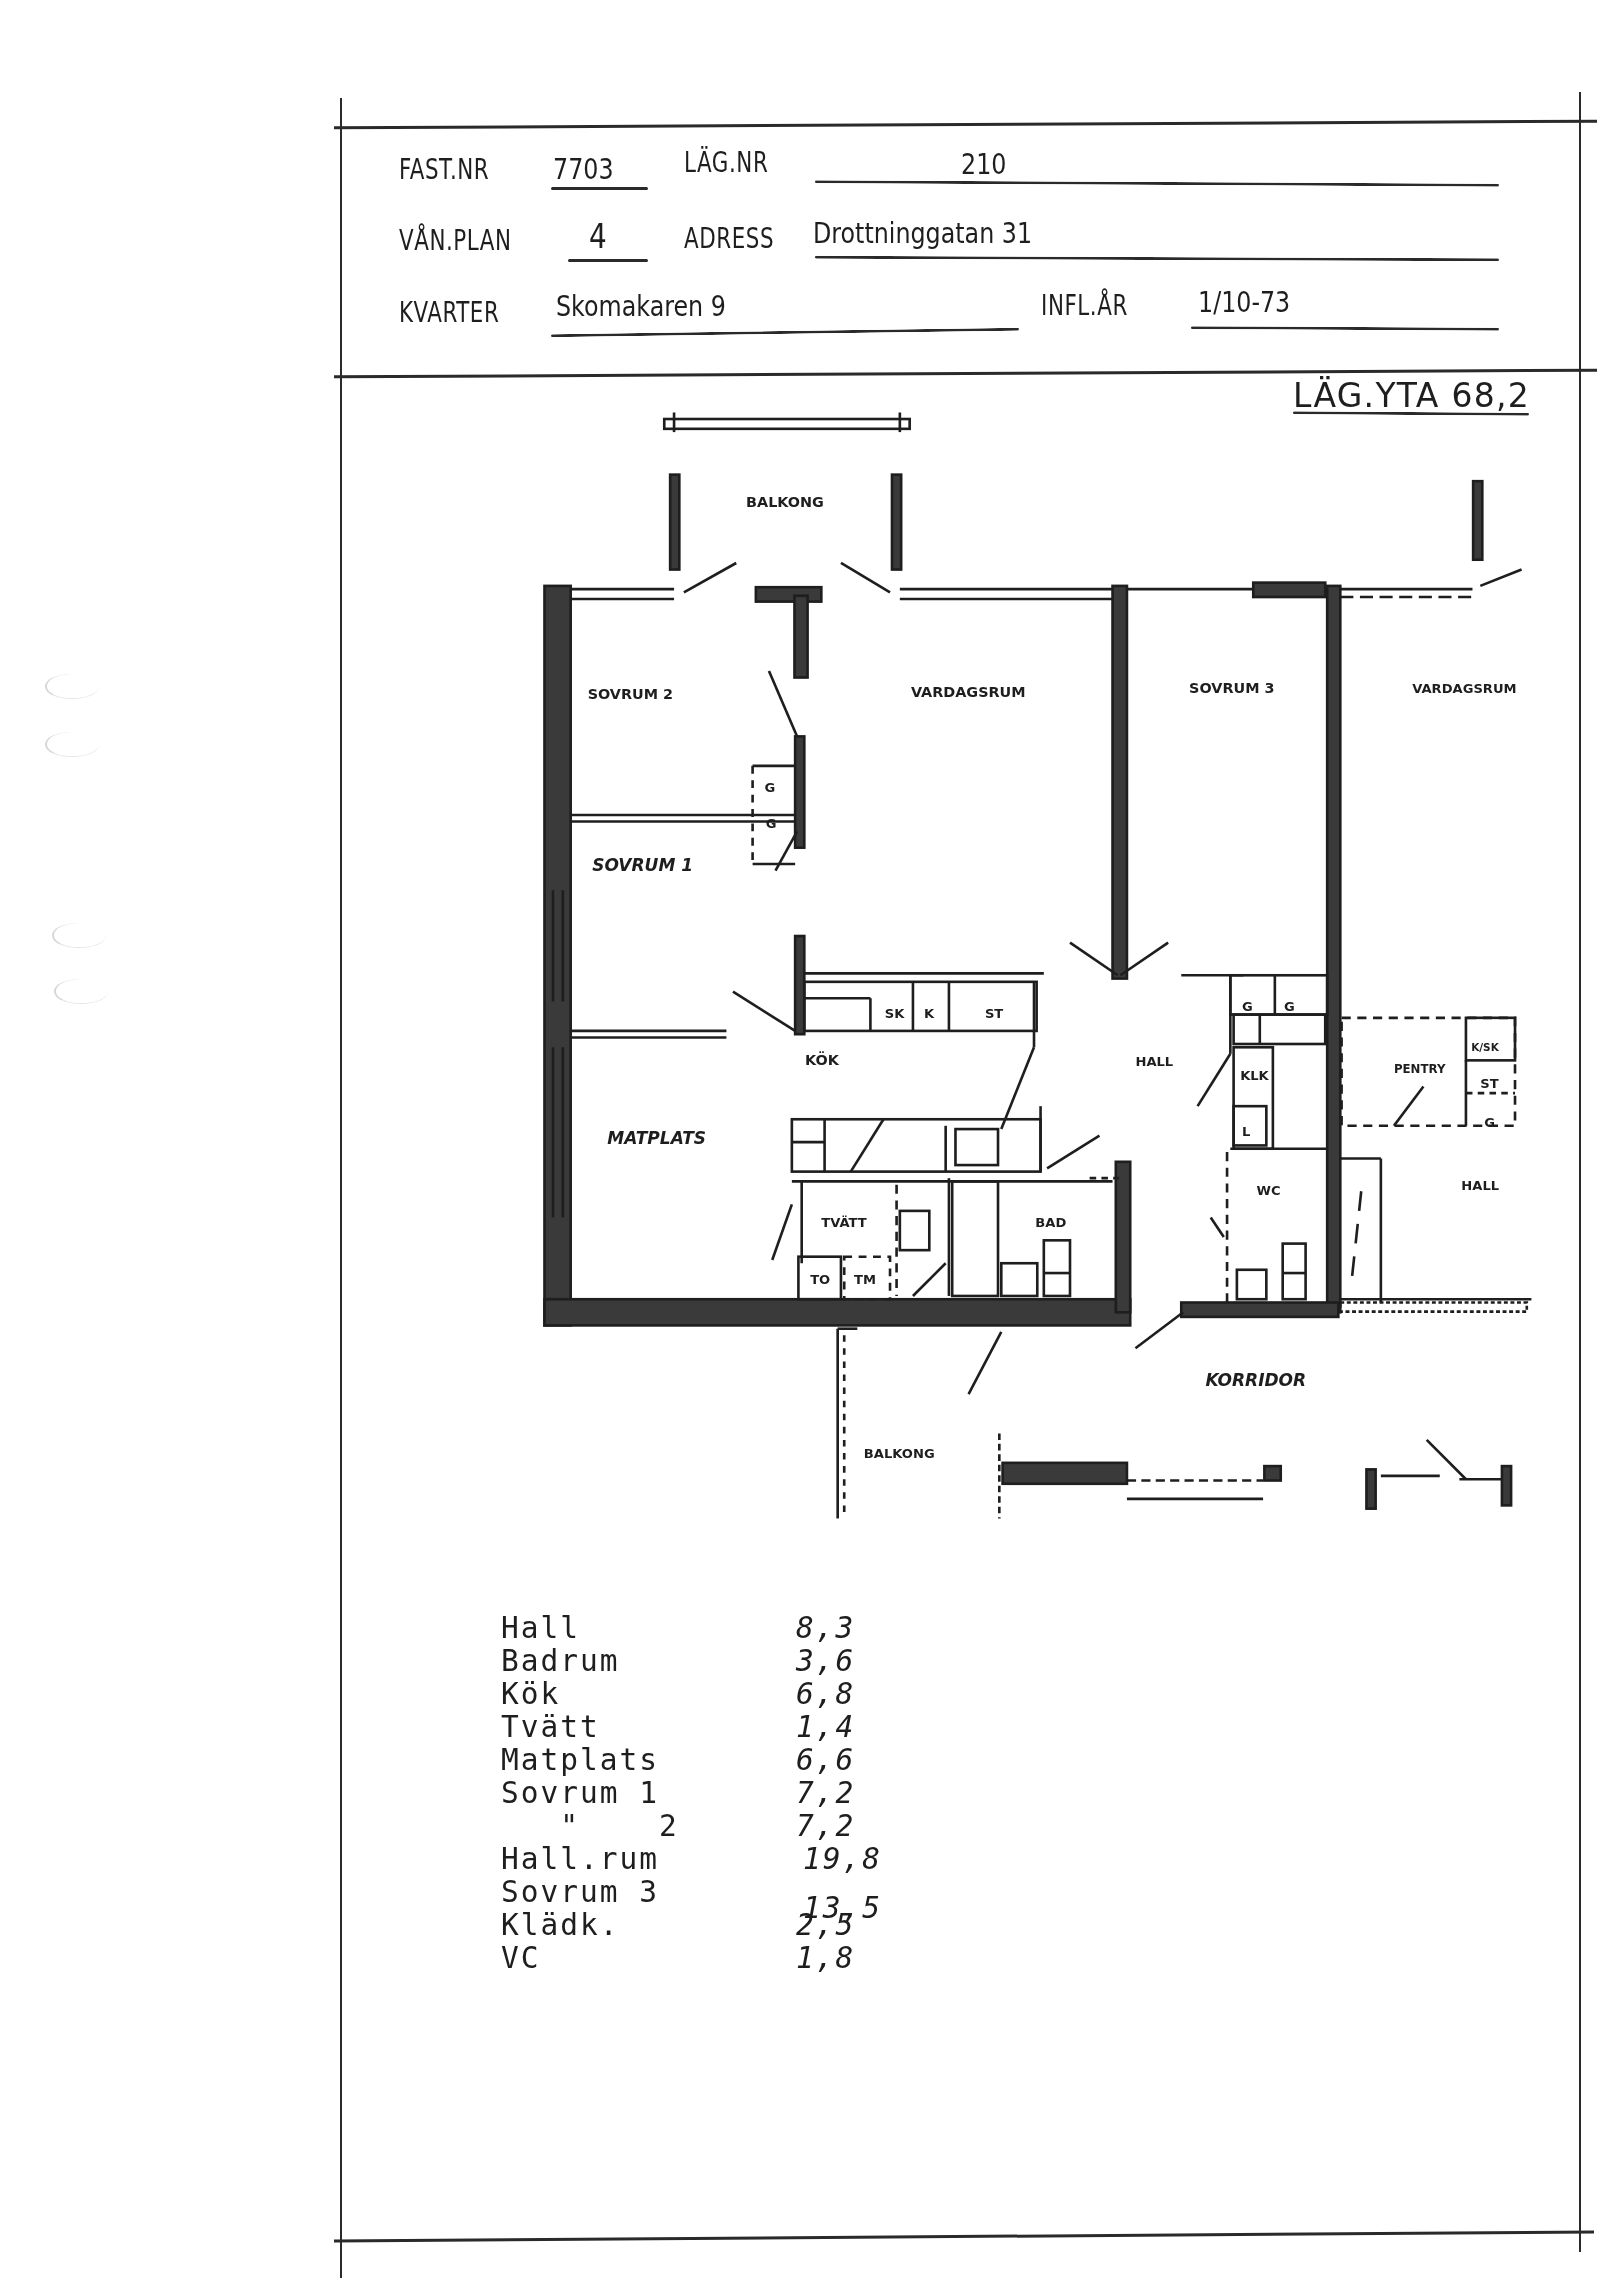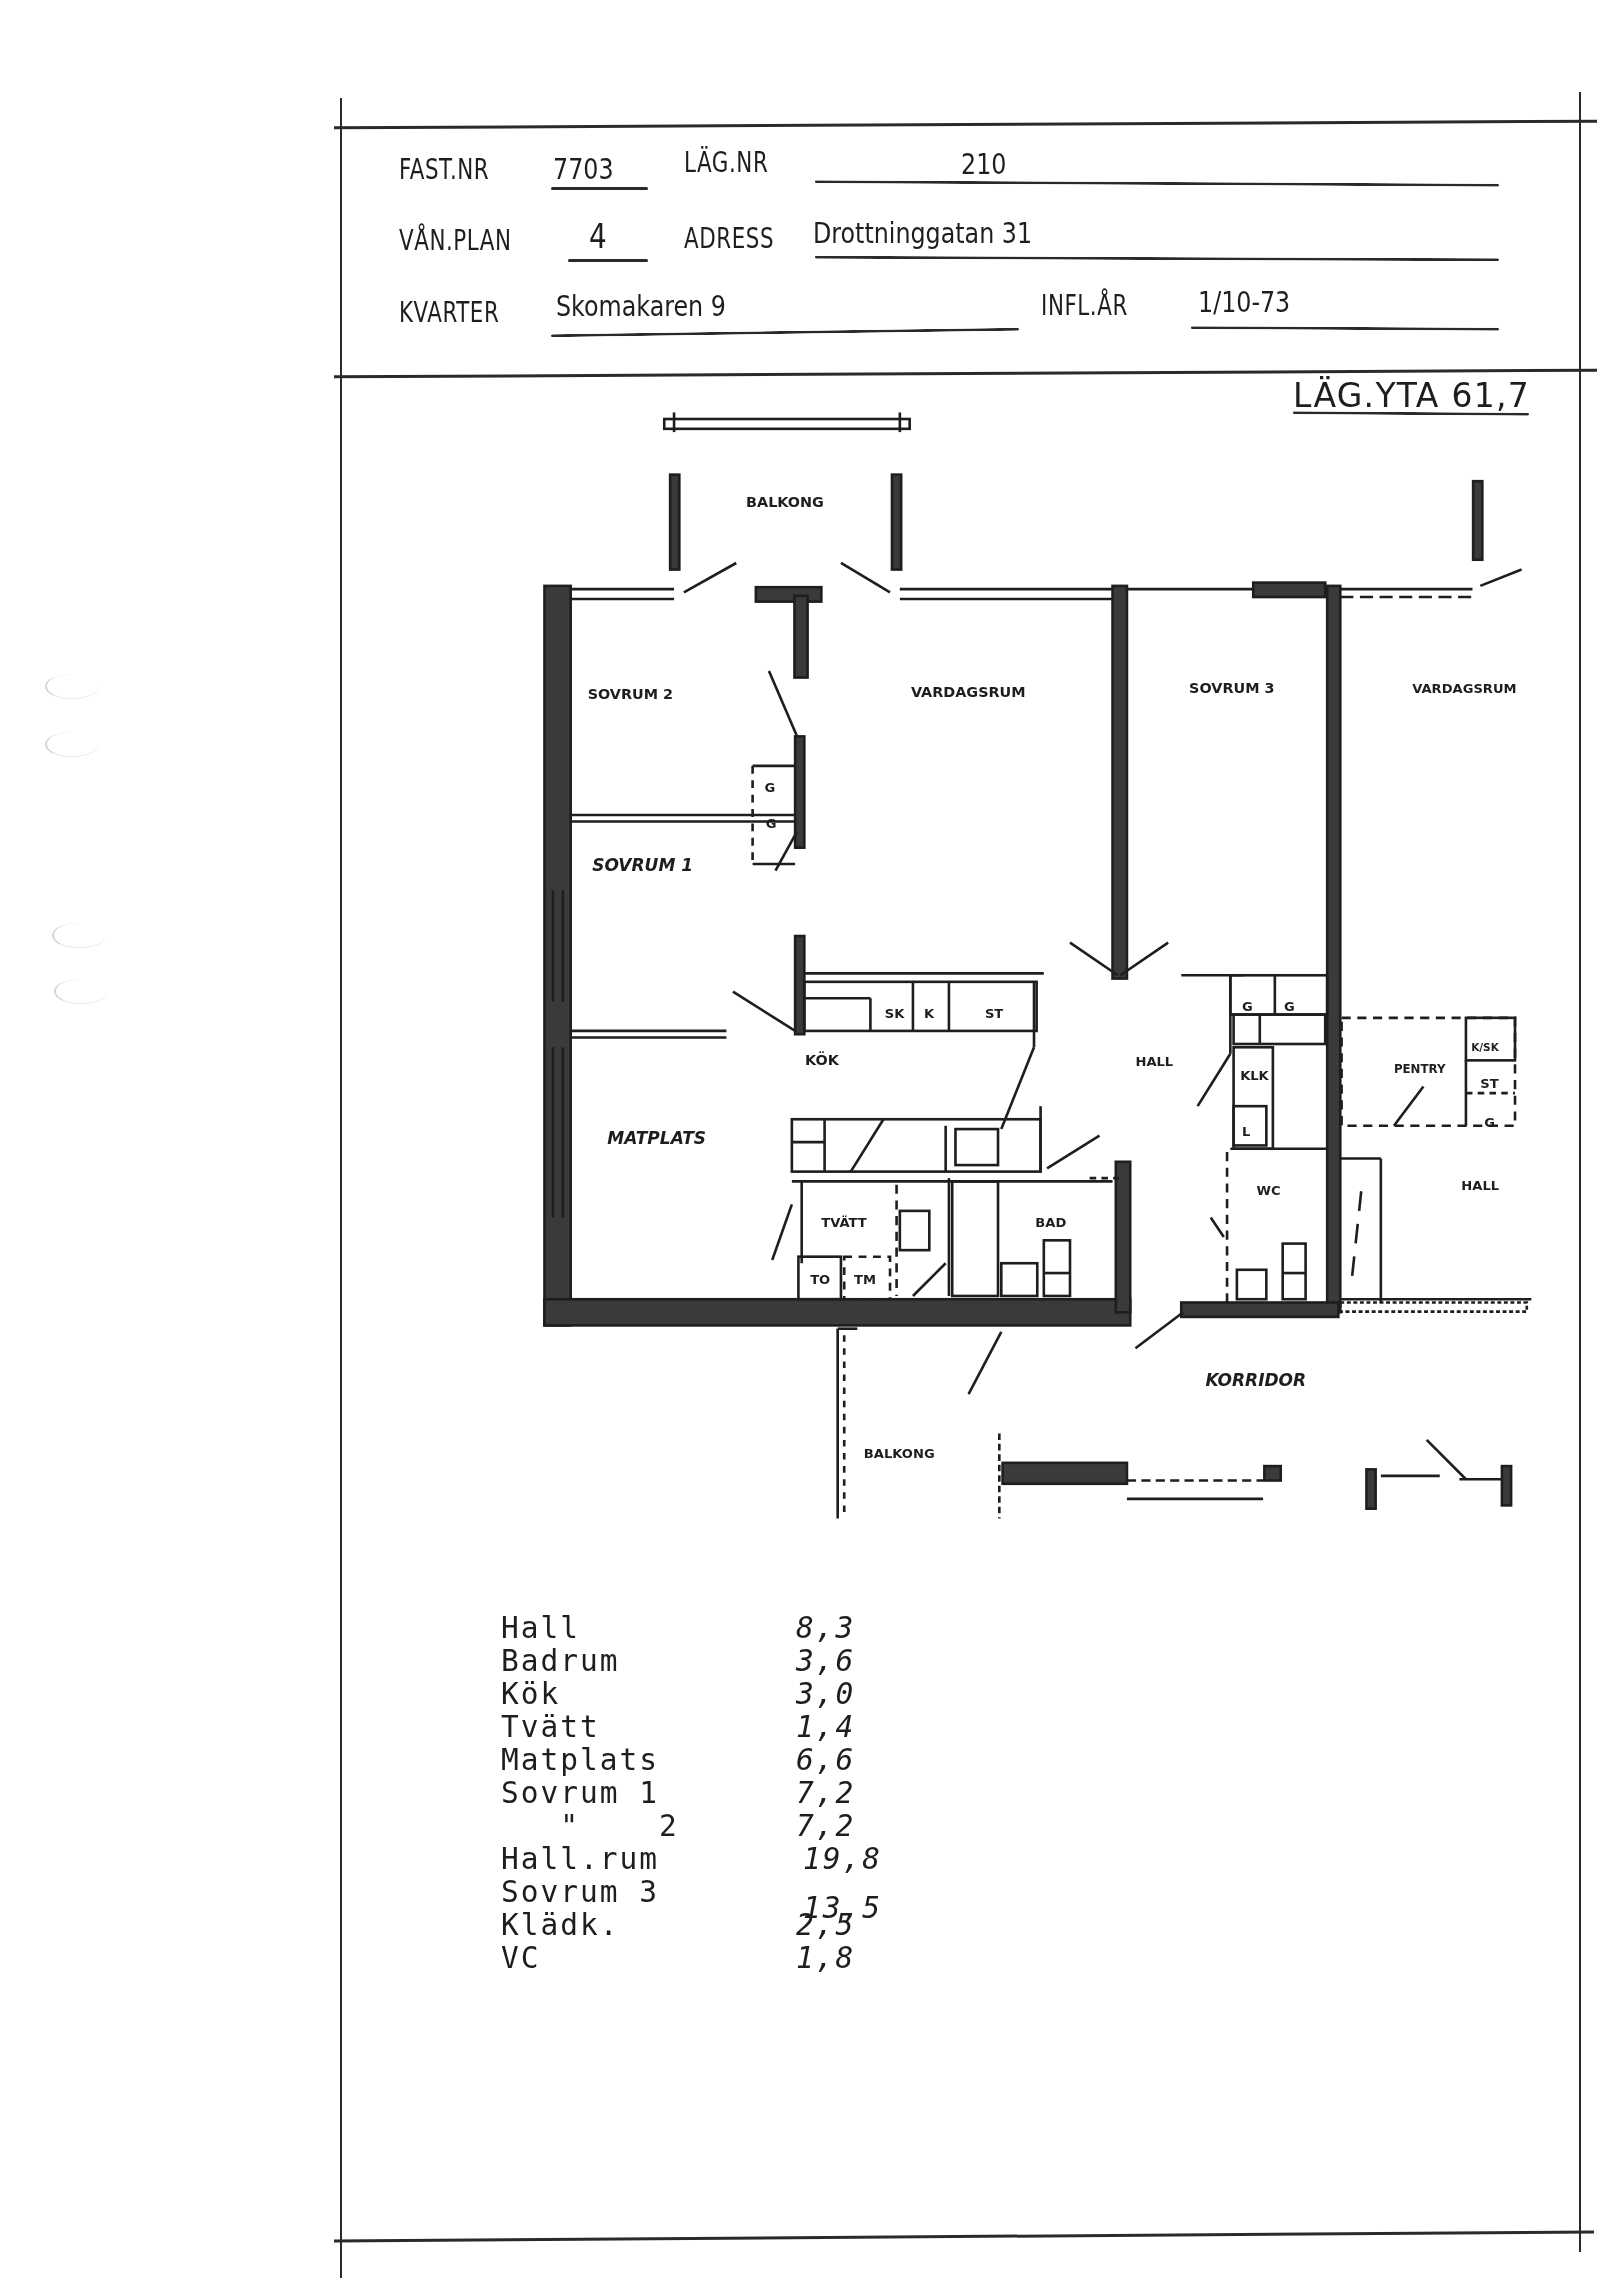--- a/index.html
+++ b/index.html
@@ -53,21 +53,21 @@
   <span class="field-value" style="left:556px; top:289px;">Skomakaren 9</span>
   <div class="underline" style="left:551px; top:331px; width:468px; transform:rotate(-0.8deg);"></div>
 
   <span class="field-label" style="left:1041px; top:288px;">INFL.ÅR</span>
   <span class="field-value" style="left:1198px; top:285px;">1/10-73</span>
   <div class="underline" style="left:1191px; top:327px; width:308px; transform:rotate(0.3deg);"></div>
 </div>
 
 <span class="yta" style="left:1293px; top:376px;">
   <span>LÄG.YTA</span>
-  <span>61,7</span>
+  <span>68,2</span>
 </span>
 <div class="underline" style="left:1293px; top:412px; width:236px; transform:rotate(0.4deg);"></div>
 
 <svg class="abs" style="left:0; top:0;" width="1623" height="1571" viewBox="0 0 2480 2400">
   <g fill="#3a3a3a" stroke="#1e1e1e" stroke-width="4">
 
     <rect x="832" y="895" width="40" height="1130"></rect>
 
     <rect x="832" y="1985" width="895" height="40"></rect>
     <rect x="1705" y="1775" width="22" height="230"></rect>
@@ -253,21 +253,21 @@
   <div class="area-row">
     <span class="area-label">Hall</span>
     <span class="area-value">8,3</span>
   </div>
   <div class="area-row">
     <span class="area-label">Badrum</span>
     <span class="area-value">3,6</span>
   </div>
   <div class="area-row">
     <span class="area-label">Kök</span>
-    <span class="area-value">3,0</span>
+    <span class="area-value">6,8</span>
   </div>
   <div class="area-row">
     <span class="area-label">Tvätt</span>
     <span class="area-value">1,4</span>
   </div>
   <div class="area-row">
     <span class="area-label">Matplats</span>
     <span class="area-value">6,6</span>
   </div>
   <div class="area-row">

